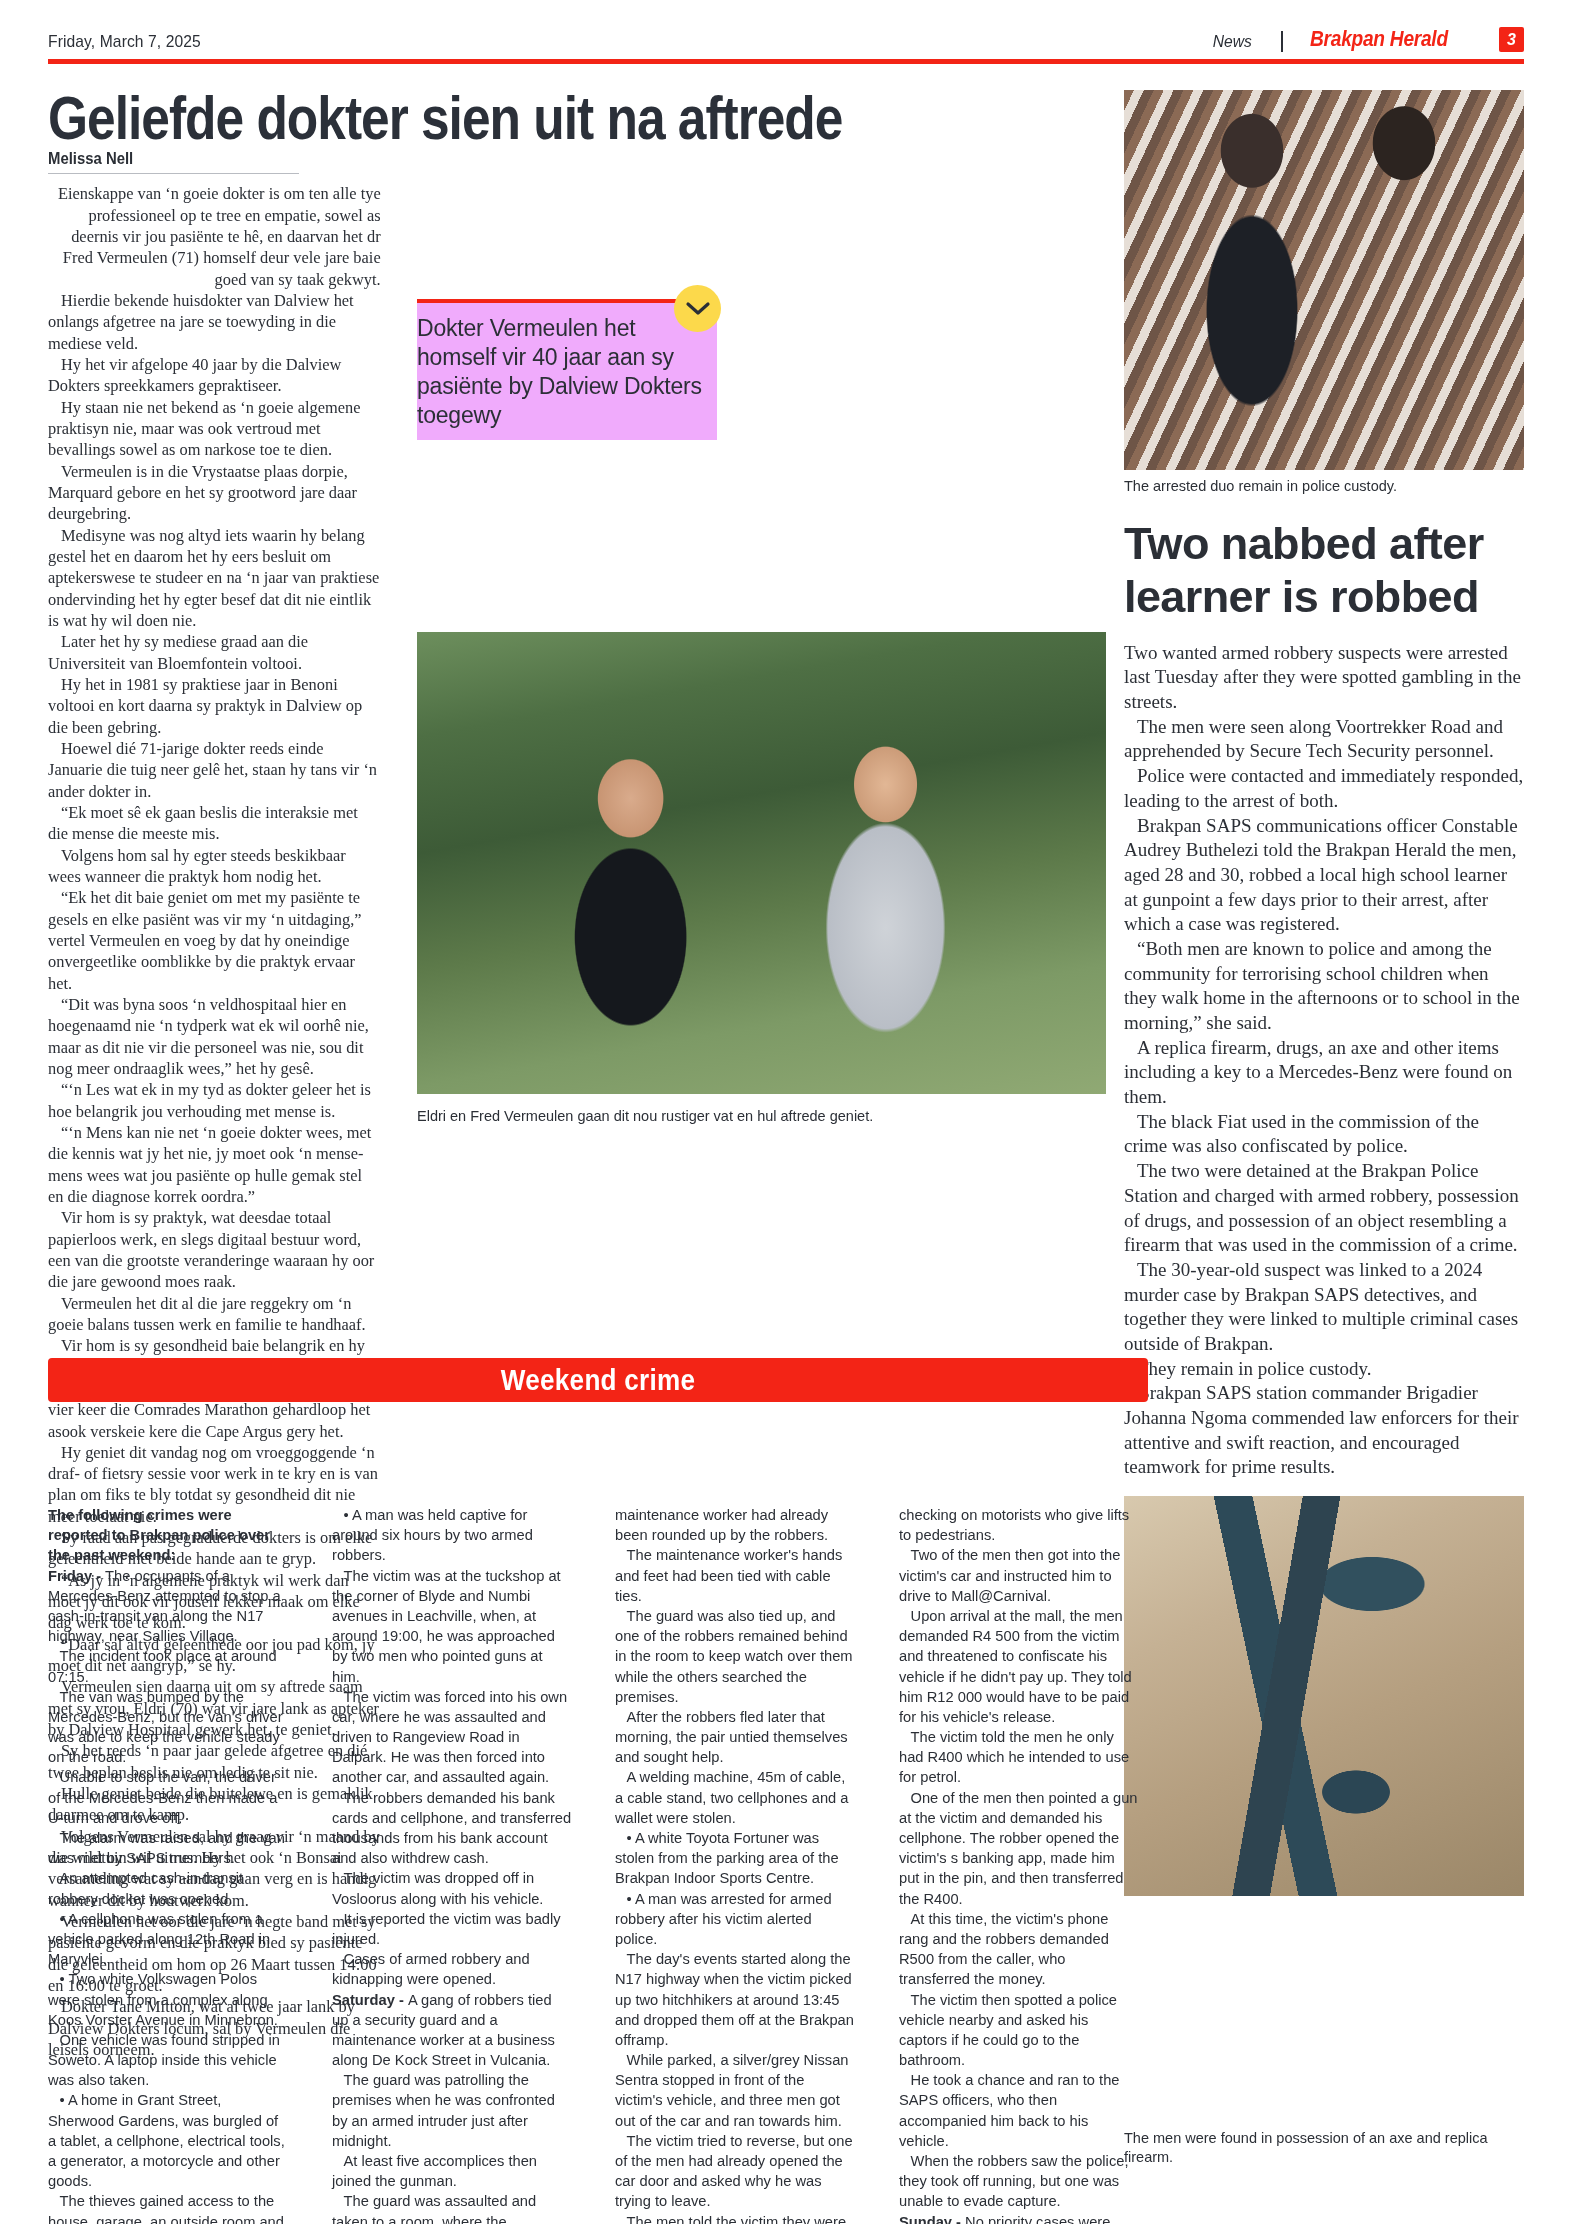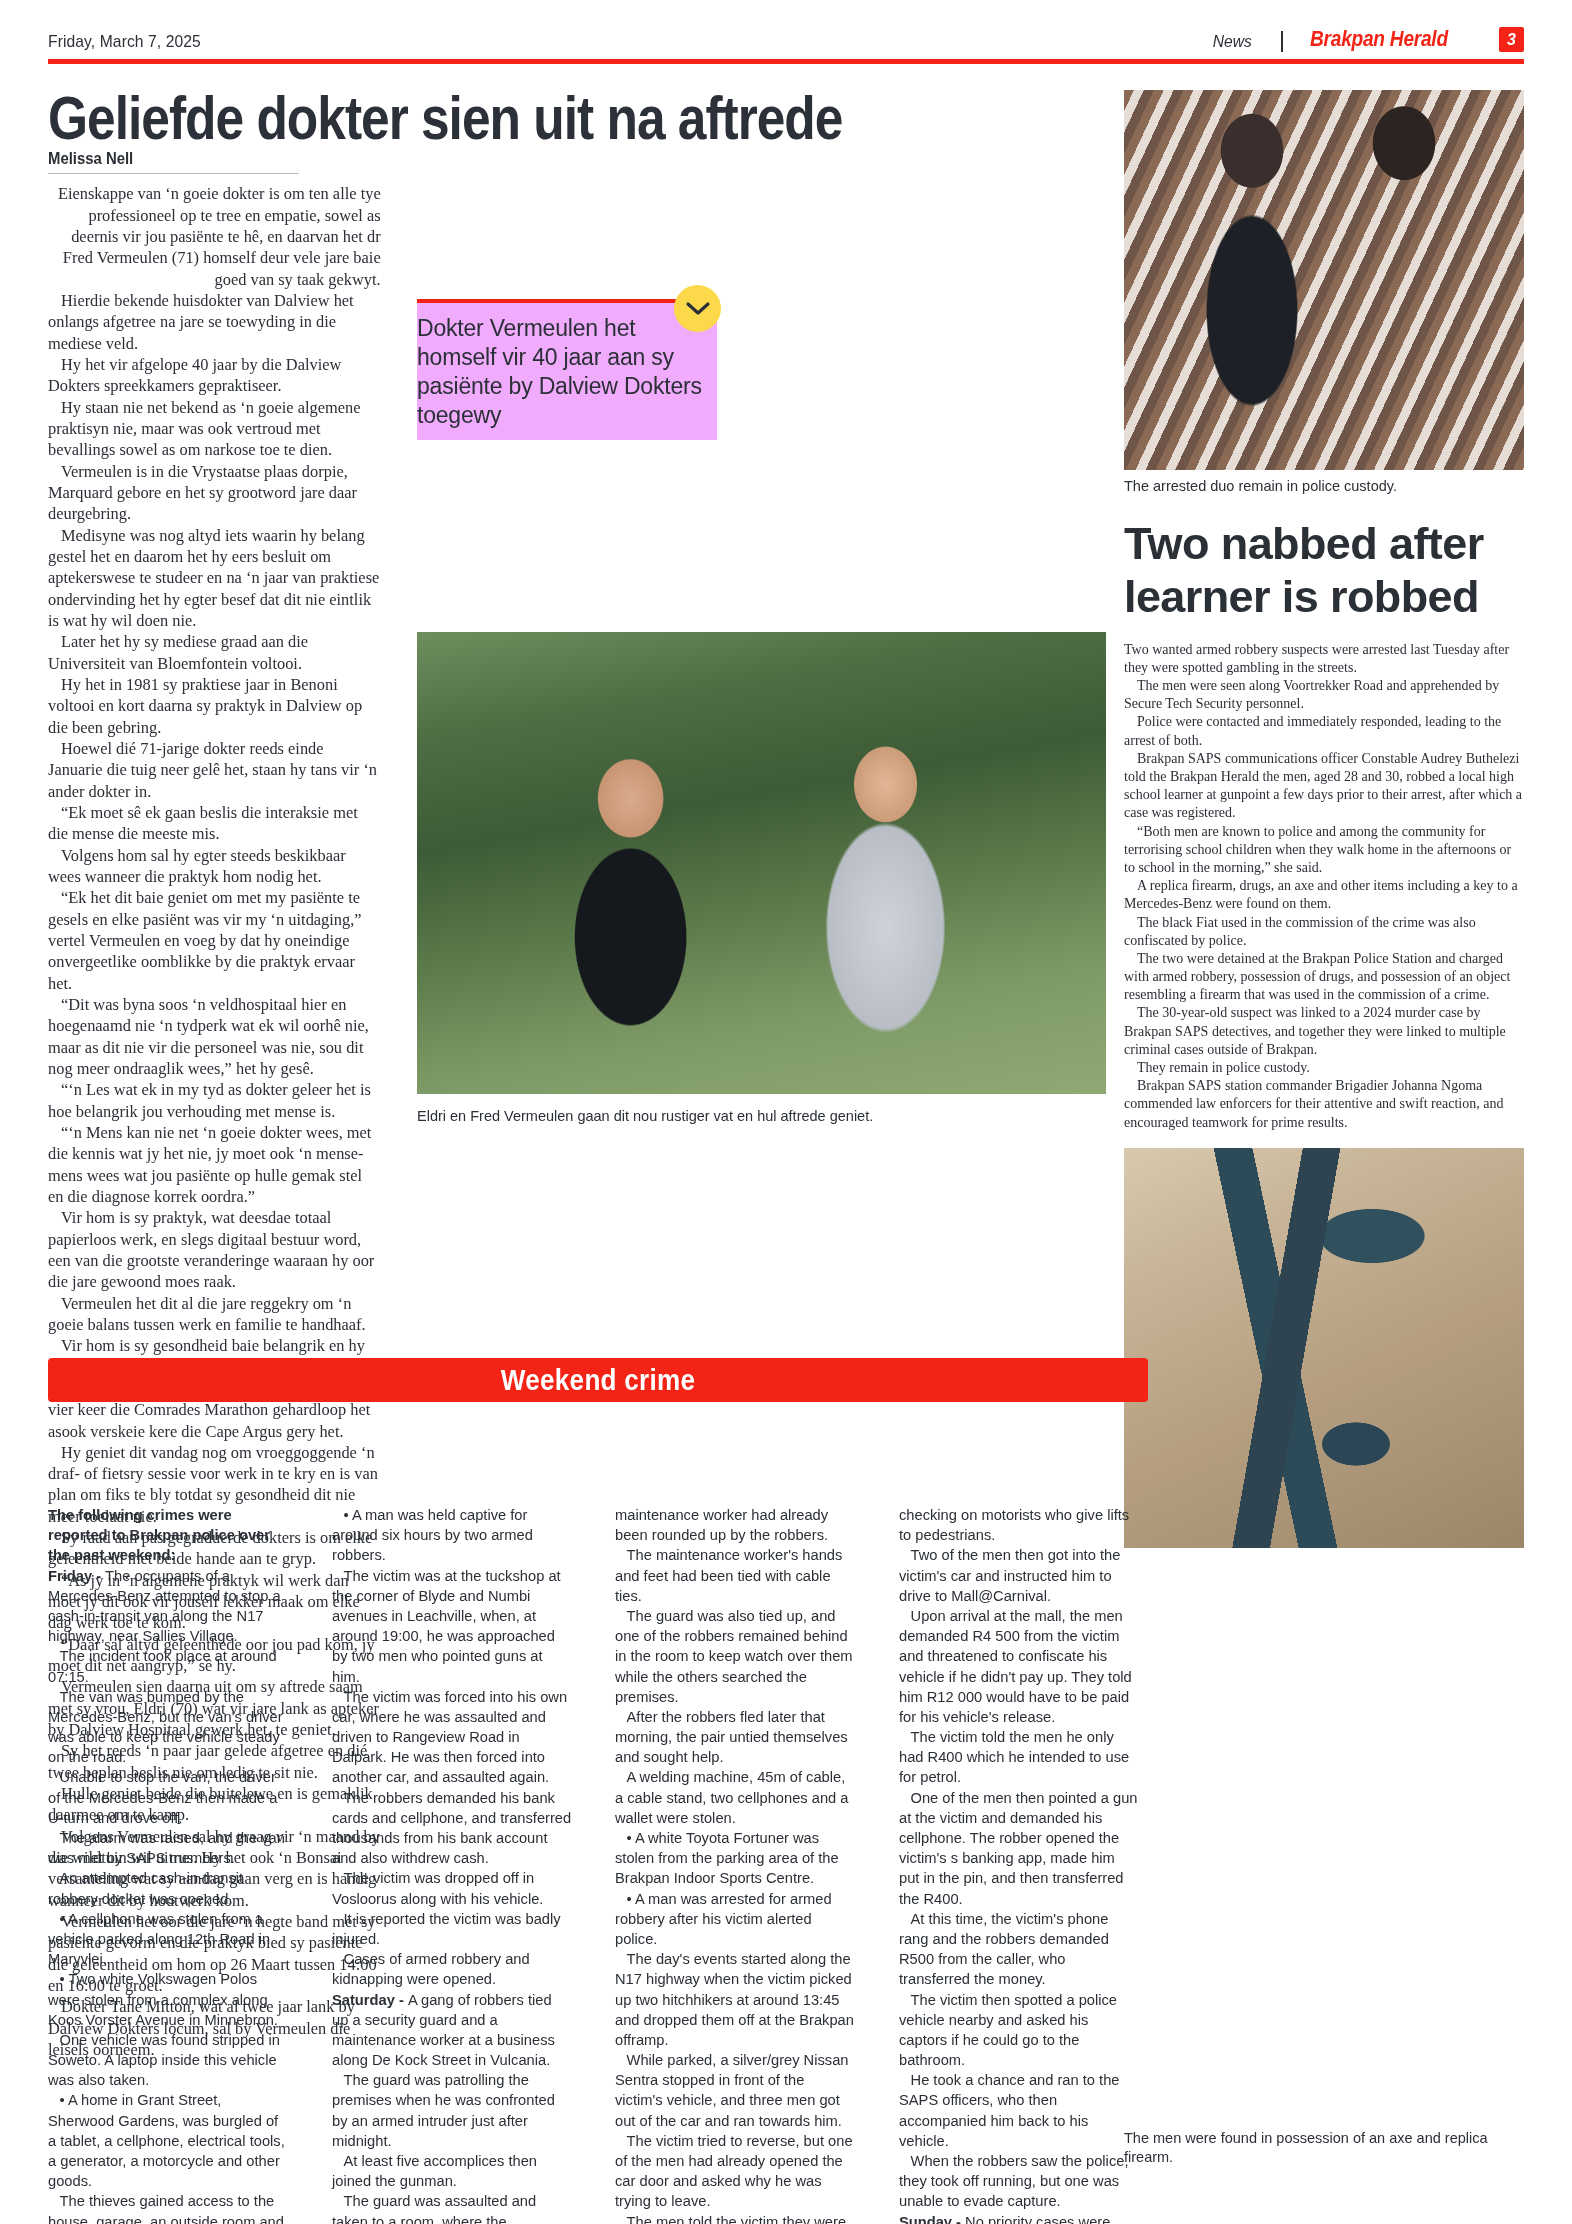--- a/index.html
+++ b/index.html
@@ -215,21 +215,21 @@
     line-height: 1.16;
     letter-spacing: -.6px;
     color: #2b2f36;
     margin-top: 22px;
   }
   .right-body {
     margin-top: 18px;
   }
   .right-body p {
     font-family: "Liberation Serif", "DejaVu Serif", serif;
-    font-size: 14px;
+    font-size: 19px;
     line-height: 1.30;
     color: #2b2f36;
     text-indent: 13px;
   }
   .right-body p.first { text-indent: 0; }
   .photo-weapons {
     width: 400px; height: 400px;
     margin-top: 16px;
     background:
       linear-gradient(100deg, transparent 0 38%, #2e4450 38% 46%, transparent 46%),

